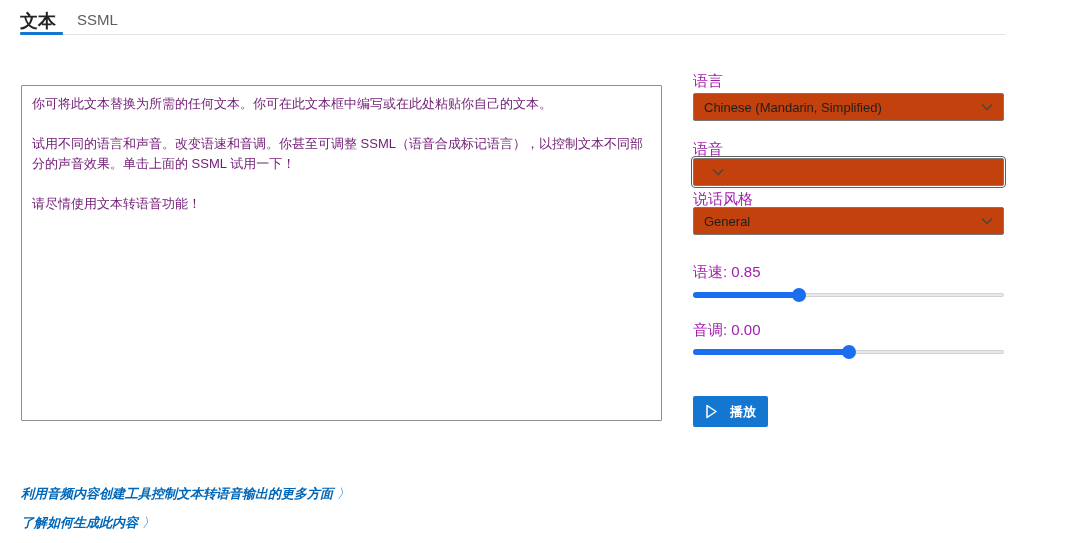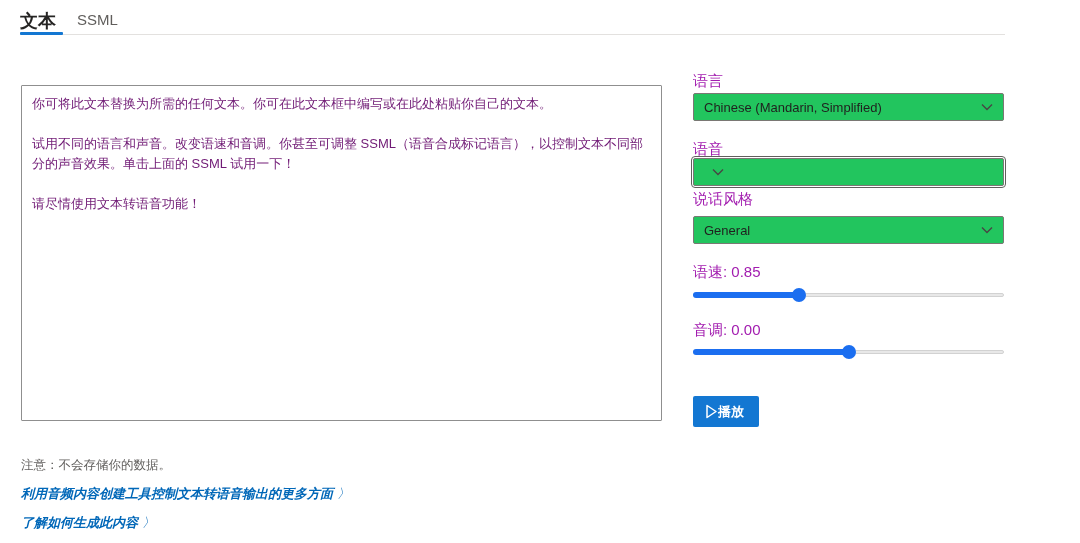--- a/index.html
+++ b/index.html
@@ -28,27 +28,27 @@
   .rightcol { position: absolute; left: 693px; top: 0; width: 311px; }
   .field-label { position: absolute; left: 0; font-size: 15px; color: #a21caf; white-space: nowrap; }
   .lbl-language { top: 72px; }
   .lbl-voice    { top: 140px; }
   .lbl-style    { top: 190px; }
   .lbl-rate     { top: 263px; }
   .lbl-pitch    { top: 321px; }
 
   .select {
     position: absolute; left: 0; width: 311px; height: 28px;
-    border: 1px solid #7a7874; border-radius: 2px; background: #22c55e;
+    border: 1px solid #7a7874; border-radius: 2px; background: #c2410c;
     display: flex; align-items: center; justify-content: space-between;
     padding: 0 10px; cursor: pointer; font-size: 13px; color: #201f1e;
   }
   .select-language { top: 93px; }
   .select-voice    { top: 158px; outline: 1px solid #605e5c; outline-offset: 1px; }
-  .select-style    { top: 216px; gap: 12px; }
+  .select-style    { top: 207px; gap: 12px; }
   .select-value { white-space: nowrap; overflow: hidden; text-overflow: ellipsis; }
   .chev { flex: 0 0 auto; margin-left: 8px; }
 
   
   .slider { position: absolute; left: 0; width: 311px; height: 14px; cursor: pointer; }
   .slider-rate  { top: 288px; }
   .slider-pitch { top: 345px; }
   .slider .track {
     position: absolute; left: 0; right: 0; top: 5px; height: 4px;
     background: #e8e8e8; border: 1px solid #d2d2d2; border-radius: 3px;
@@ -59,21 +59,21 @@
   }
   .slider .thumb {
     position: absolute; top: 0; left: var(--p, 50%); transform: translateX(-50%);
     width: 14px; height: 14px; border-radius: 50%; background: #1b6ef0;
   }
 
   
   .play-btn {
     position: absolute; left: 0; top: 396px; height: 31px; min-width: 66px;
     background: #1377d2; color: #fff; border: none; border-radius: 2px;
-    display: inline-flex; align-items: center; gap: 0; padding: 0 12px;
+    display: inline-flex; align-items: center; gap: 12px; padding: 0 12px;
     font-family: "Liberation Sans", "DejaVu Sans", sans-serif;
     font-size: 13px; font-weight: bold; cursor: pointer;
   }
 
   
   .note { position: absolute; left: 21px; top: 457px; font-size: 12.5px; color: #605e5c; }
   .flink {
     position: absolute; left: 21px; font-size: 13px; font-weight: bold;
     color: #0067b8; text-decoration: none; cursor: pointer; white-space: nowrap; font-style: italic;
   }
@@ -137,21 +137,20 @@
     </div>
 
     <button class="play-btn">
       <svg width="13" height="15" viewBox="0 0 13 15">
           <path d="M2 1.5 L11 7.5 L2 13.5 Z" fill="none" stroke="#ffffff" stroke-width="1.5" stroke-linejoin="round"></path>
         </svg>
       <span>播放</span>
     </button>
   </div>
 
-  <div class="note">注意：不会存储你的数据。</div>
 
   <a class="flink flink-1">
     <span>利用音频内容创建工具控制文本转语音输出的更多方面</span><span class="chev-txt">〉</span>
   </a>
   <a class="flink flink-2">
     <span>了解如何生成此内容</span><span class="chev-txt">〉</span>
   </a>
 
 </div>
 

